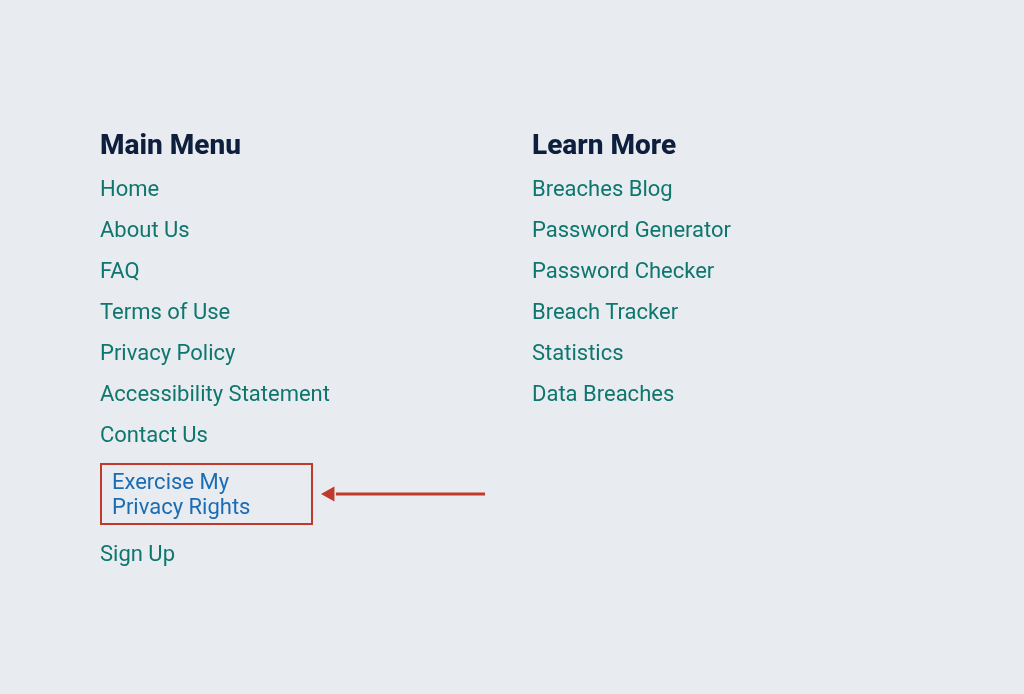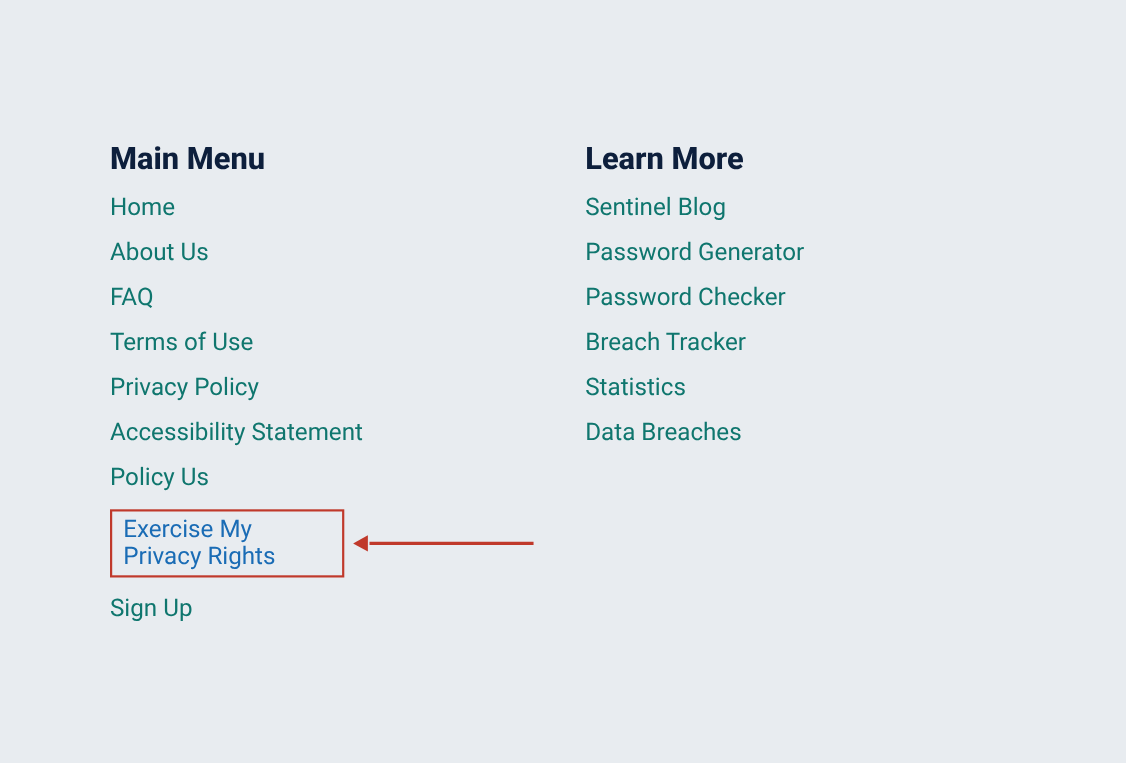--- a/index.html
+++ b/index.html
@@ -96,21 +96,21 @@
       <li>
         <a href="#">Terms of Use</a>
       </li>
       <li>
         <a href="#">Privacy Policy</a>
       </li>
       <li>
         <a href="#">Accessibility Statement</a>
       </li>
       <li>
-        <a href="#">Policy Us</a>
+        <a href="#">Contact Us</a>
       </li>
       <li>
         <div class="arrow-wrapper">
           <div class="highlighted-item">
             <a href="#">Exercise My Privacy Rights</a>
           </div>
           <svg class="arrow-svg" width="230" height="28" viewBox="0 0 230 28">
 
             <line x1="220" y1="14" x2="20" y2="14" stroke="#c0392b" stroke-width="4"></line>
 
@@ -121,21 +121,21 @@
       <li>
         <a href="#">Sign Up</a>
       </li>
     </ul>
   </div>
 
   <div class="column">
     <h2 class="column-title">Learn More</h2>
     <ul class="menu-list">
       <li>
-        <a href="#">Sentinel Blog</a>
+        <a href="#">Breaches Blog</a>
       </li>
       <li>
         <a href="#">Password Generator</a>
       </li>
       <li>
         <a href="#">Password Checker</a>
       </li>
       <li>
         <a href="#">Breach Tracker</a>
       </li>

